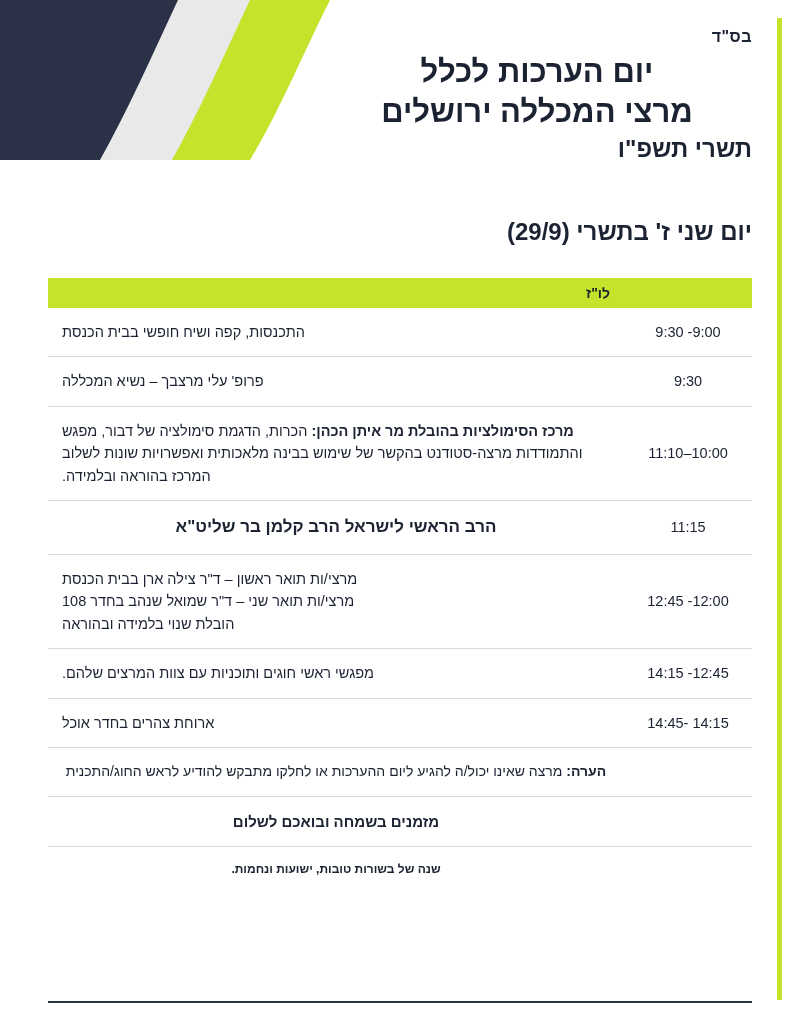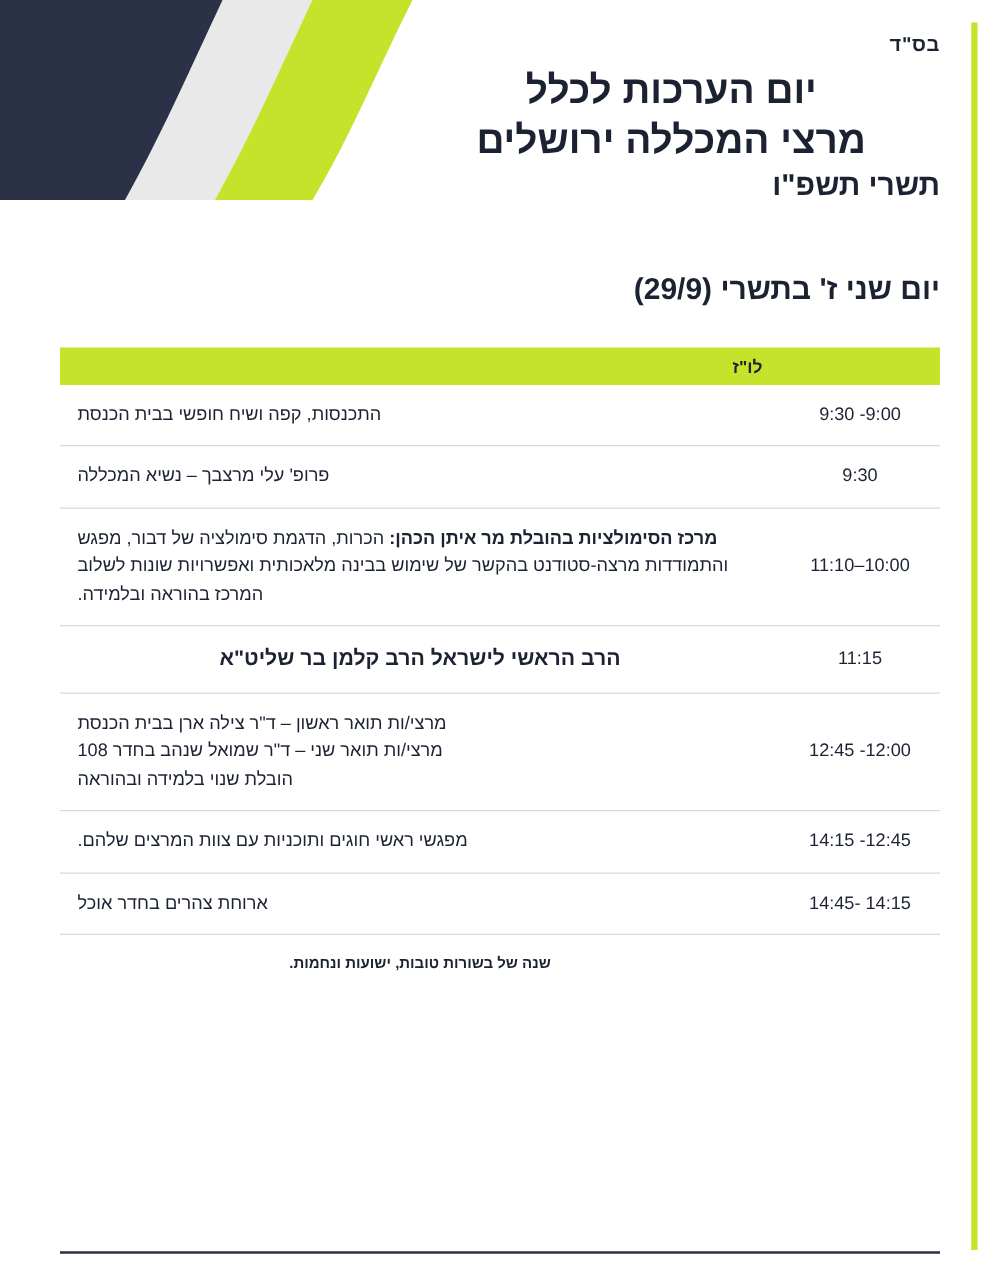--- a/index.html
+++ b/index.html
@@ -192,20 +192,28 @@
         <td class="t-desc">מרצי/ות תואר ראשון – ד"ר צילה ארן בבית הכנסת<br>מרצי/ות תואר שני – ד"ר שמואל שנהב בחדר 108<br>הובלת שנוי בלמידה ובהוראה</td>
       </tr>
       <tr>
         <td class="t-time">12:45- 14:15</td>
         <td class="t-desc">מפגשי ראשי חוגים ותוכניות עם צוות המרצים שלהם.</td>
       </tr>
       <tr>
         <td class="t-time">14:15 -14:45</td>
         <td class="t-desc">ארוחת צהרים בחדר אוכל</td>
       </tr>
+      <tr class="row-note">
+        <td class="t-time"></td>
+        <td class="t-desc"><b>הערה:</b> מרצה שאינו יכול/ה להגיע ליום ההערכות או לחלקו מתבקש להודיע לראש החוג/התכנית</td>
+      </tr>
+      <tr class="row-closing">
+        <td class="t-time"></td>
+        <td class="t-desc">מזמנים בשמחה ובואכם לשלום</td>
+      </tr>
       <tr class="row-closing2">
         <td class="t-time"></td>
         <td class="t-desc">שנה של בשורות טובות, ישועות ונחמות.</td>
       </tr>
     </tbody>
 </table>
 
 <div class="bottom-rule"></div>
 
 </body></html>

